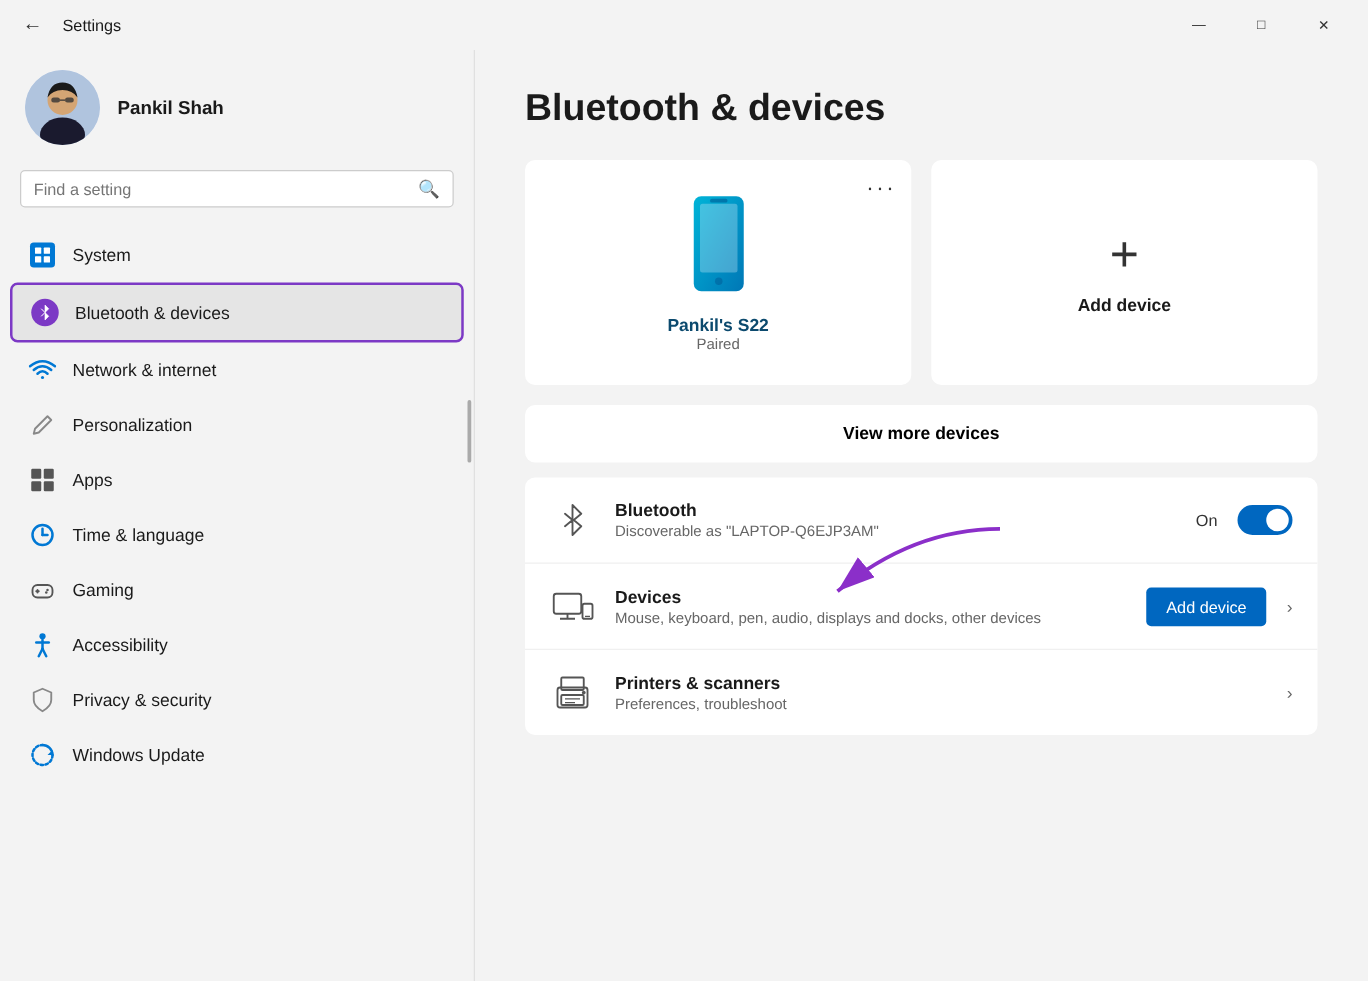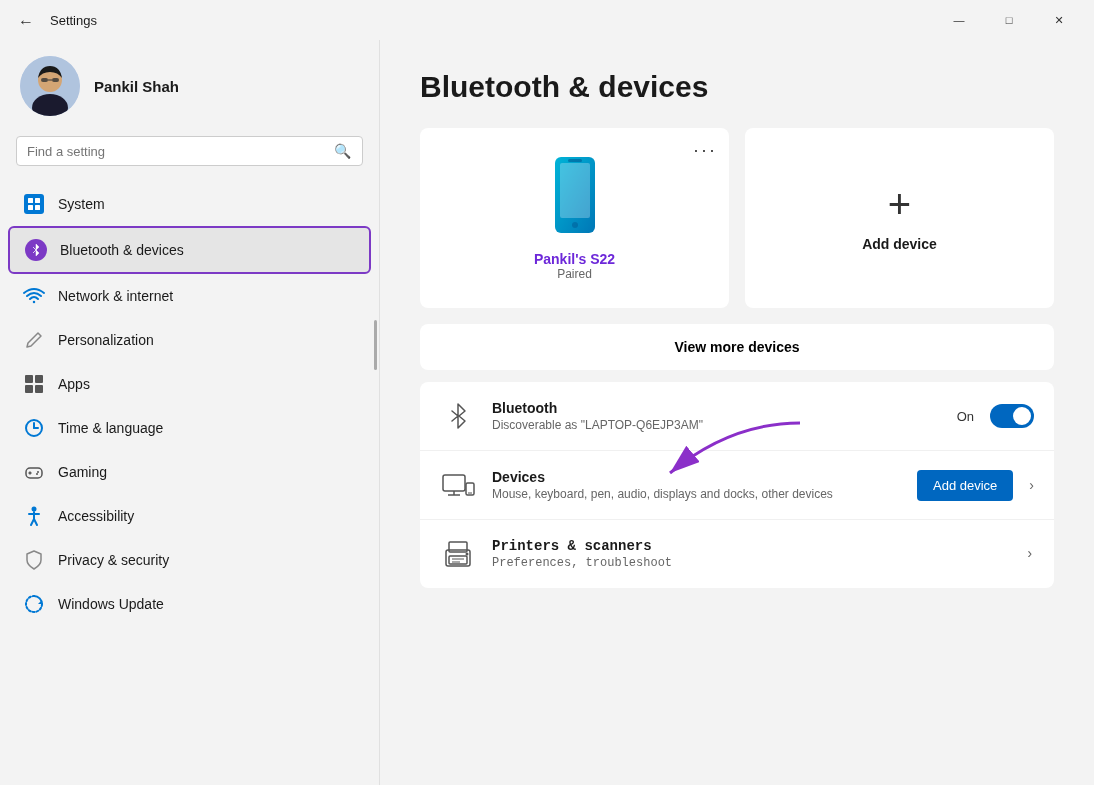--- a/index.html
+++ b/index.html
@@ -204,21 +204,21 @@
 
     
     .phone-svg {
       width: 50px;
       height: 80px;
     }
 
     .device-name {
       font-size: 14px;
       font-weight: 600;
-      color: #6d28d9;
+      color: #0c4a6e;
     }
     .device-status {
       font-size: 12px;
       color: #666;
     }
 
     .add-device-card {
       background: white;
       border-radius: 8px;
       padding: 20px;
@@ -268,21 +268,21 @@
     }
 
     .settings-row {
       display: flex;
       align-items: center;
       padding: 16px 20px;
       gap: 16px;
       border-bottom: 1px solid #f0f0f0;
       cursor: pointer;
     }
-    .settings-row:last-child { border-bottom: none; font-family: Liberation Mono, monospace; }
+    .settings-row:last-child { border-bottom: none; }
 
     .settings-row-icon {
       width: 36px;
       height: 36px;
       display: flex;
       align-items: center;
       justify-content: center;
       flex-shrink: 0;
     }
 

